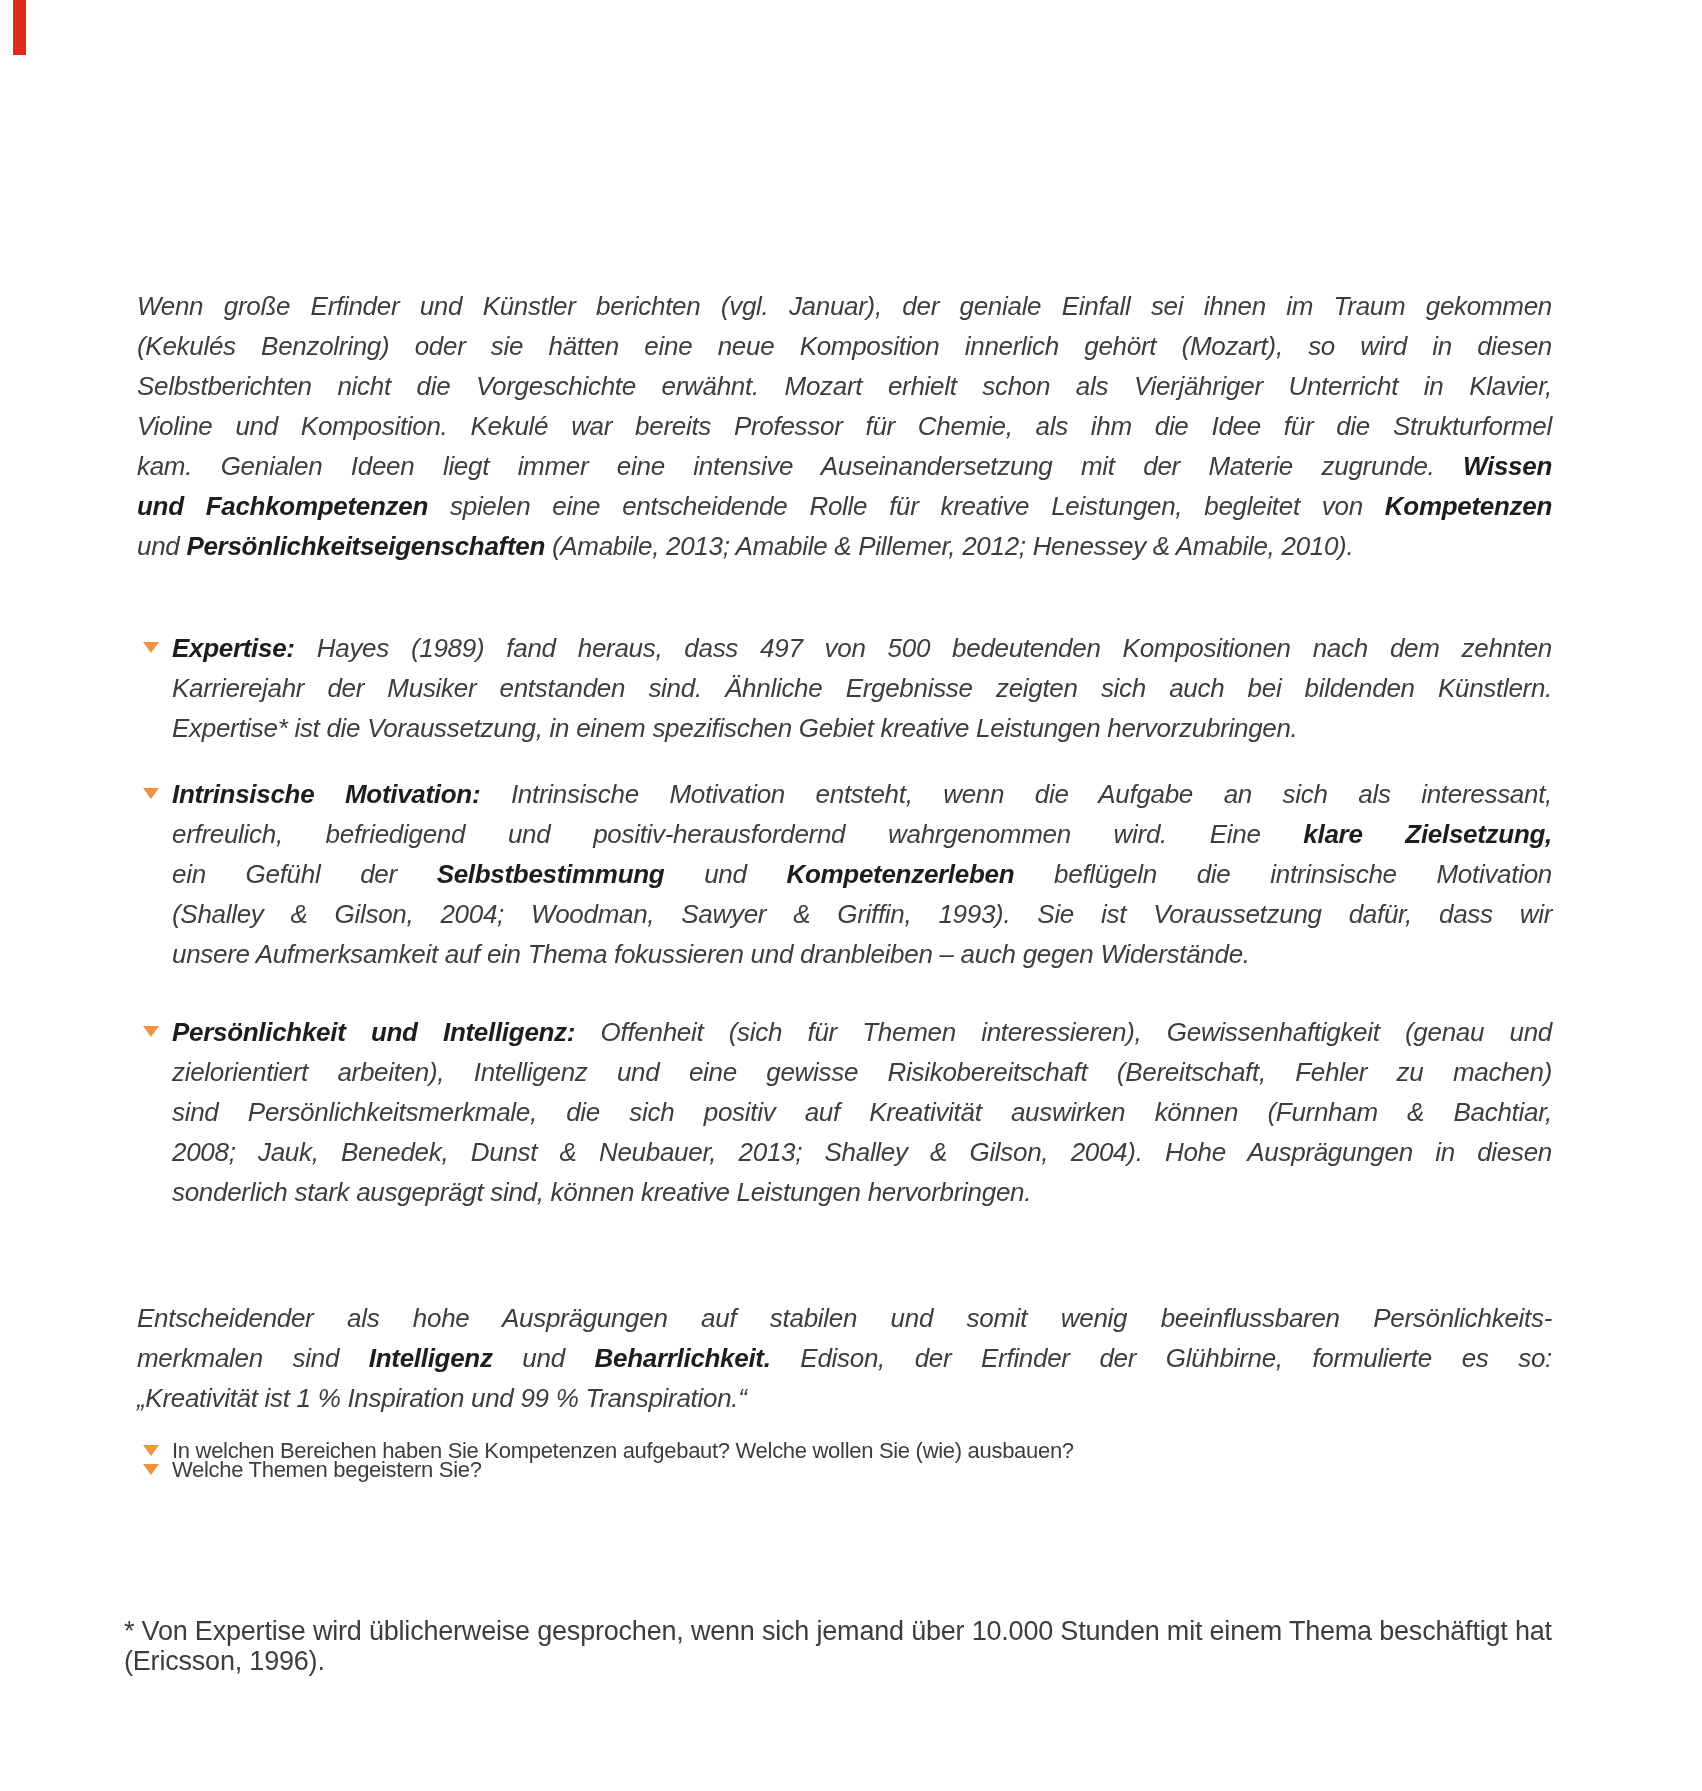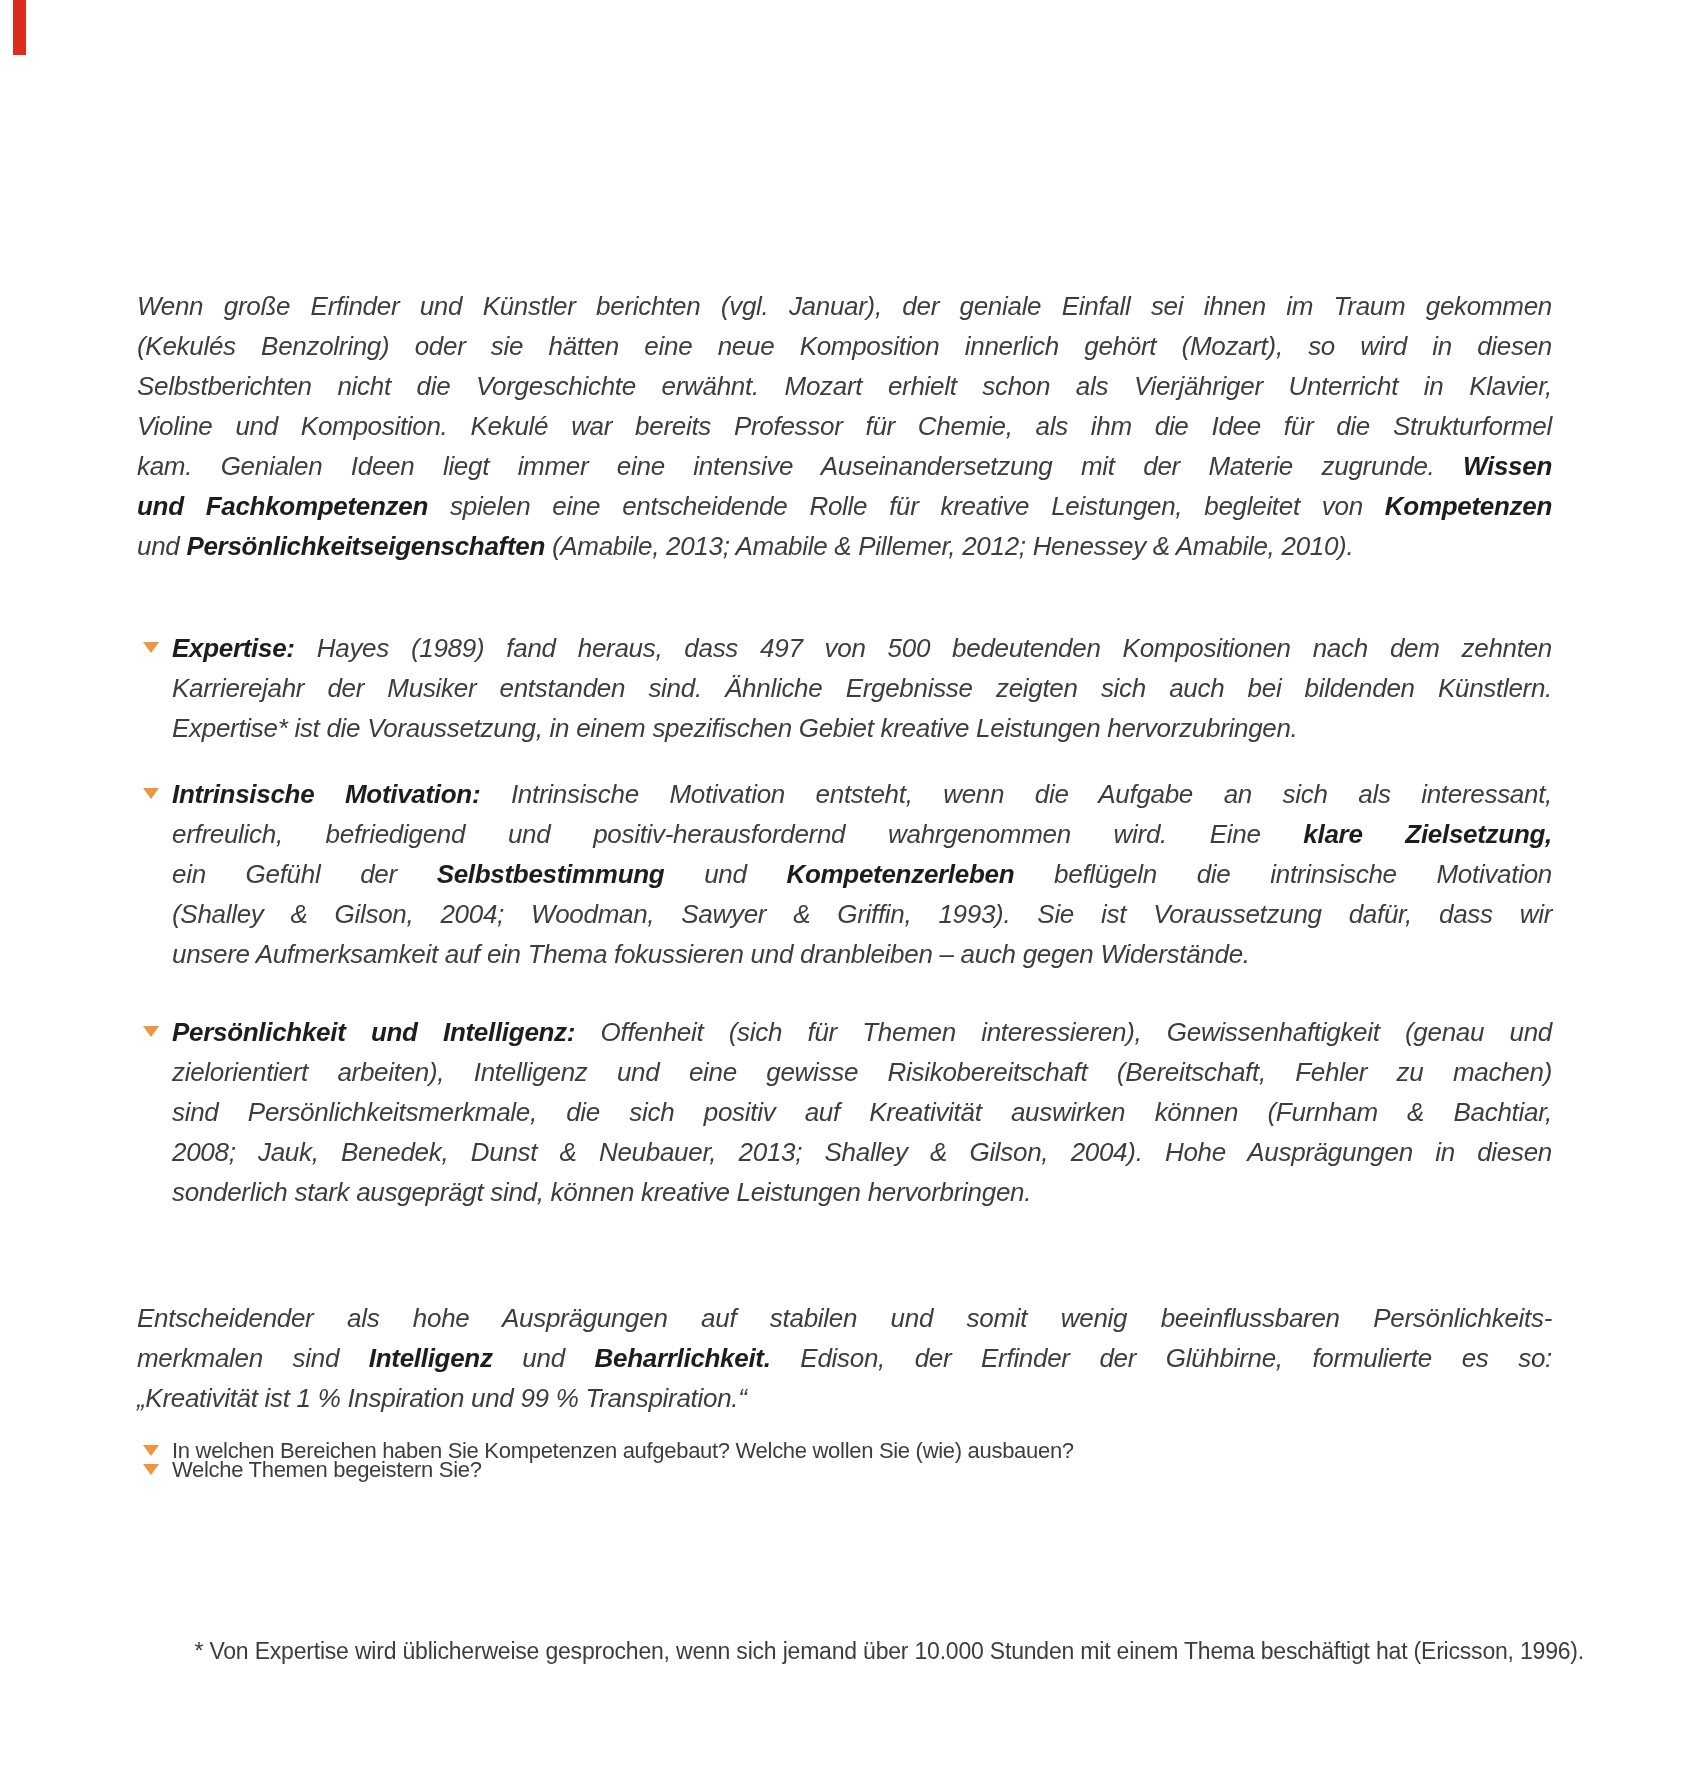--- a/index.html
+++ b/index.html
@@ -64,25 +64,24 @@
     margin-left: 35px;
     font-size: 22px;
     line-height: 40px;
     letter-spacing: -0.3px;
     text-align: left;
   }
   .footnote {
     position: absolute;
     left: 124px; top: 1616px;
     width: 1460px;
-    font-size: 23px;
+    font-size: 27px;
     line-height: 30px;
     letter-spacing: -0.2px;
-    text-align: right;
-    margin-top: 20px;
+    text-align: left;
   }
   
   #intro   { top: 286px; }
   #bullet1 { top: 628px; }
   #bullet2 { top: 774px; }
   #bullet3 { top: 1012px; }
   #outro   { top: 1298px; }
   #q1      { top: 1450px; }
   #q2      { top: 1431px; }
 </style>

